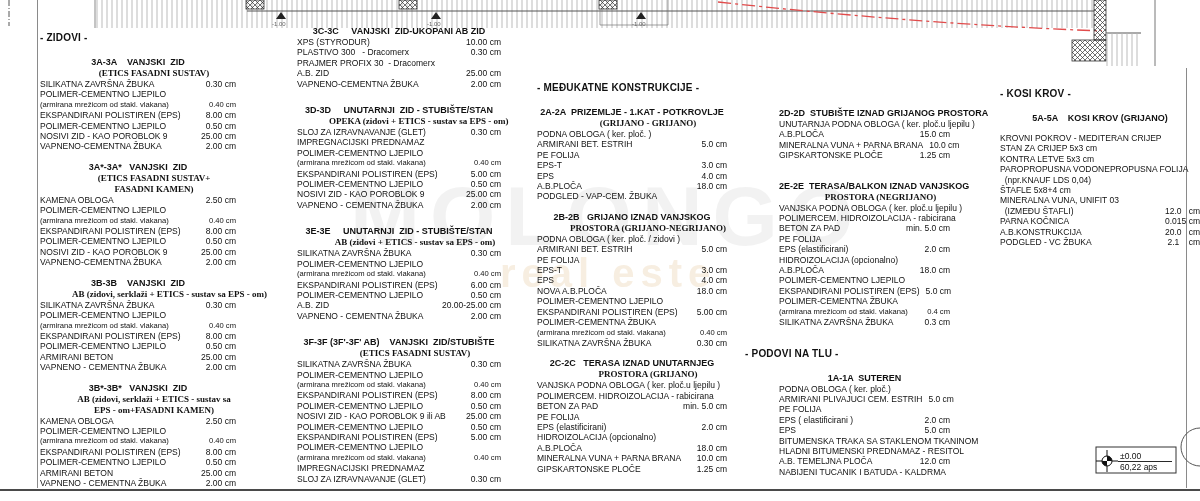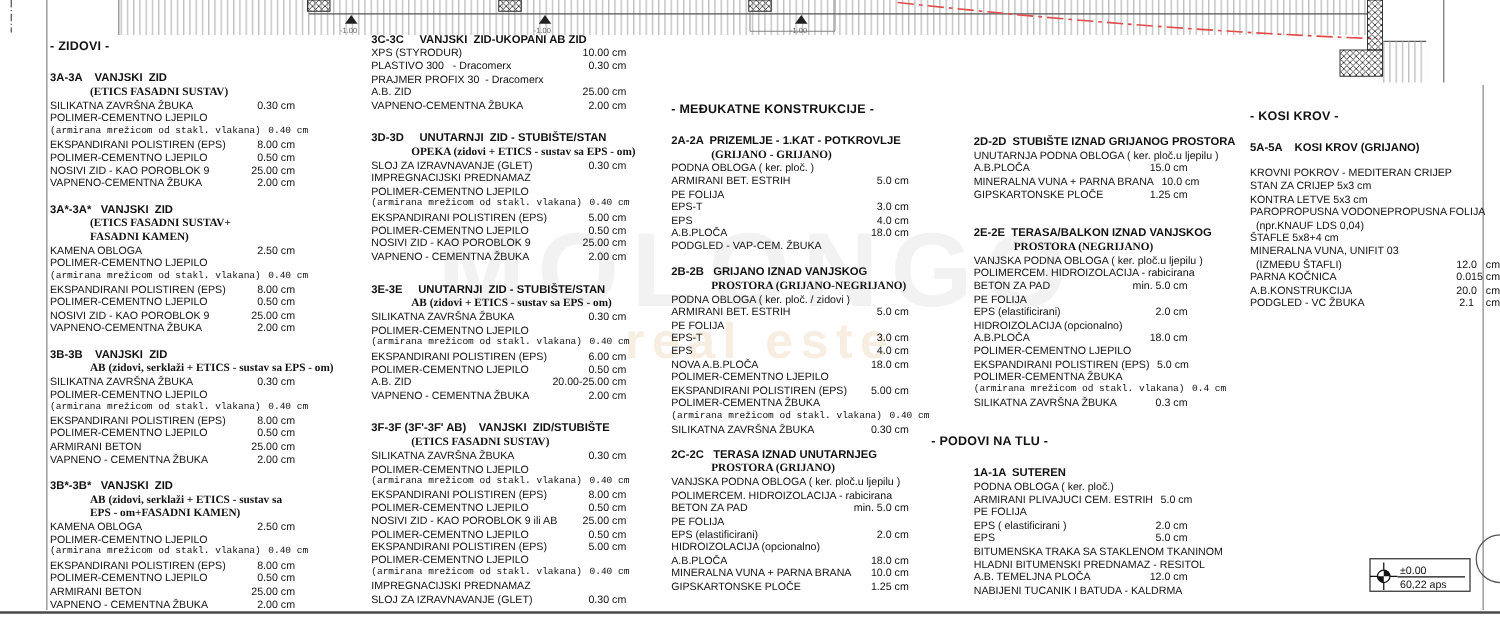--- a/index.html
+++ b/index.html
@@ -15,30 +15,30 @@
   .wm1{font-size:84px;font-weight:bold;letter-spacing:10px;color:rgba(130,130,130,0.10);}
   .wm2{font-size:40px;font-weight:bold;letter-spacing:6px;color:rgba(205,150,70,0.16);margin:-14px 0 0 150px;}
   
   .col{position:absolute;z-index:2;font-size:8.5px;line-height:10.4px;}
   .col1{left:40px;top:32px;width:196px;}
   .col2{left:297px;top:26px;width:204px;}
   .col3{left:537px;top:82px;width:190px;}
   .col4{left:745px;top:108px;width:205px;}
   .col5{left:976px;top:88px;width:200px;margin-left:24px;}
   .col-header{font-weight:bold;font-size:10px;line-height:11px;letter-spacing:.2px;margin-bottom:14px;white-space:pre;}
-  .section{margin-bottom:10px;}
+  .section{margin-bottom:10px;text-align:center;}
   .col2 .section{margin-bottom:16px;}
   .col4 .section{margin-bottom:20px;margin-left:34px;}
   .sec-title{font-weight:bold;font-size:9px;line-height:11px;white-space:pre;}
   .col5 .sec-title{margin-bottom:9px;}
   .sec-subtitle{font-weight:bold;font-size:9px;line-height:11px;white-space:pre;padding-left:32px;font-family:Liberation Serif, serif;}
   .row{display:flex;justify-content:space-between;line-height:10.4px;}
   .rname{white-space:pre;}
   .rval{white-space:pre;margin-left:6px;}
-  .row.small{font-size:7.6px;font-family:Liberation Mono, monospace;}
+  .row.small{font-size:7.6px;}
   svg text{font-family:"Liberation Sans", sans-serif;}
 </style>
 </head>
 <body>
 
 <div class="sheet">
 
   <svg class="topdraw" width="1200" height="70" viewBox="0 0 1200 70">
     <defs>
       <pattern id="vhatch" width="5" height="8" patternUnits="userSpaceOnUse">

